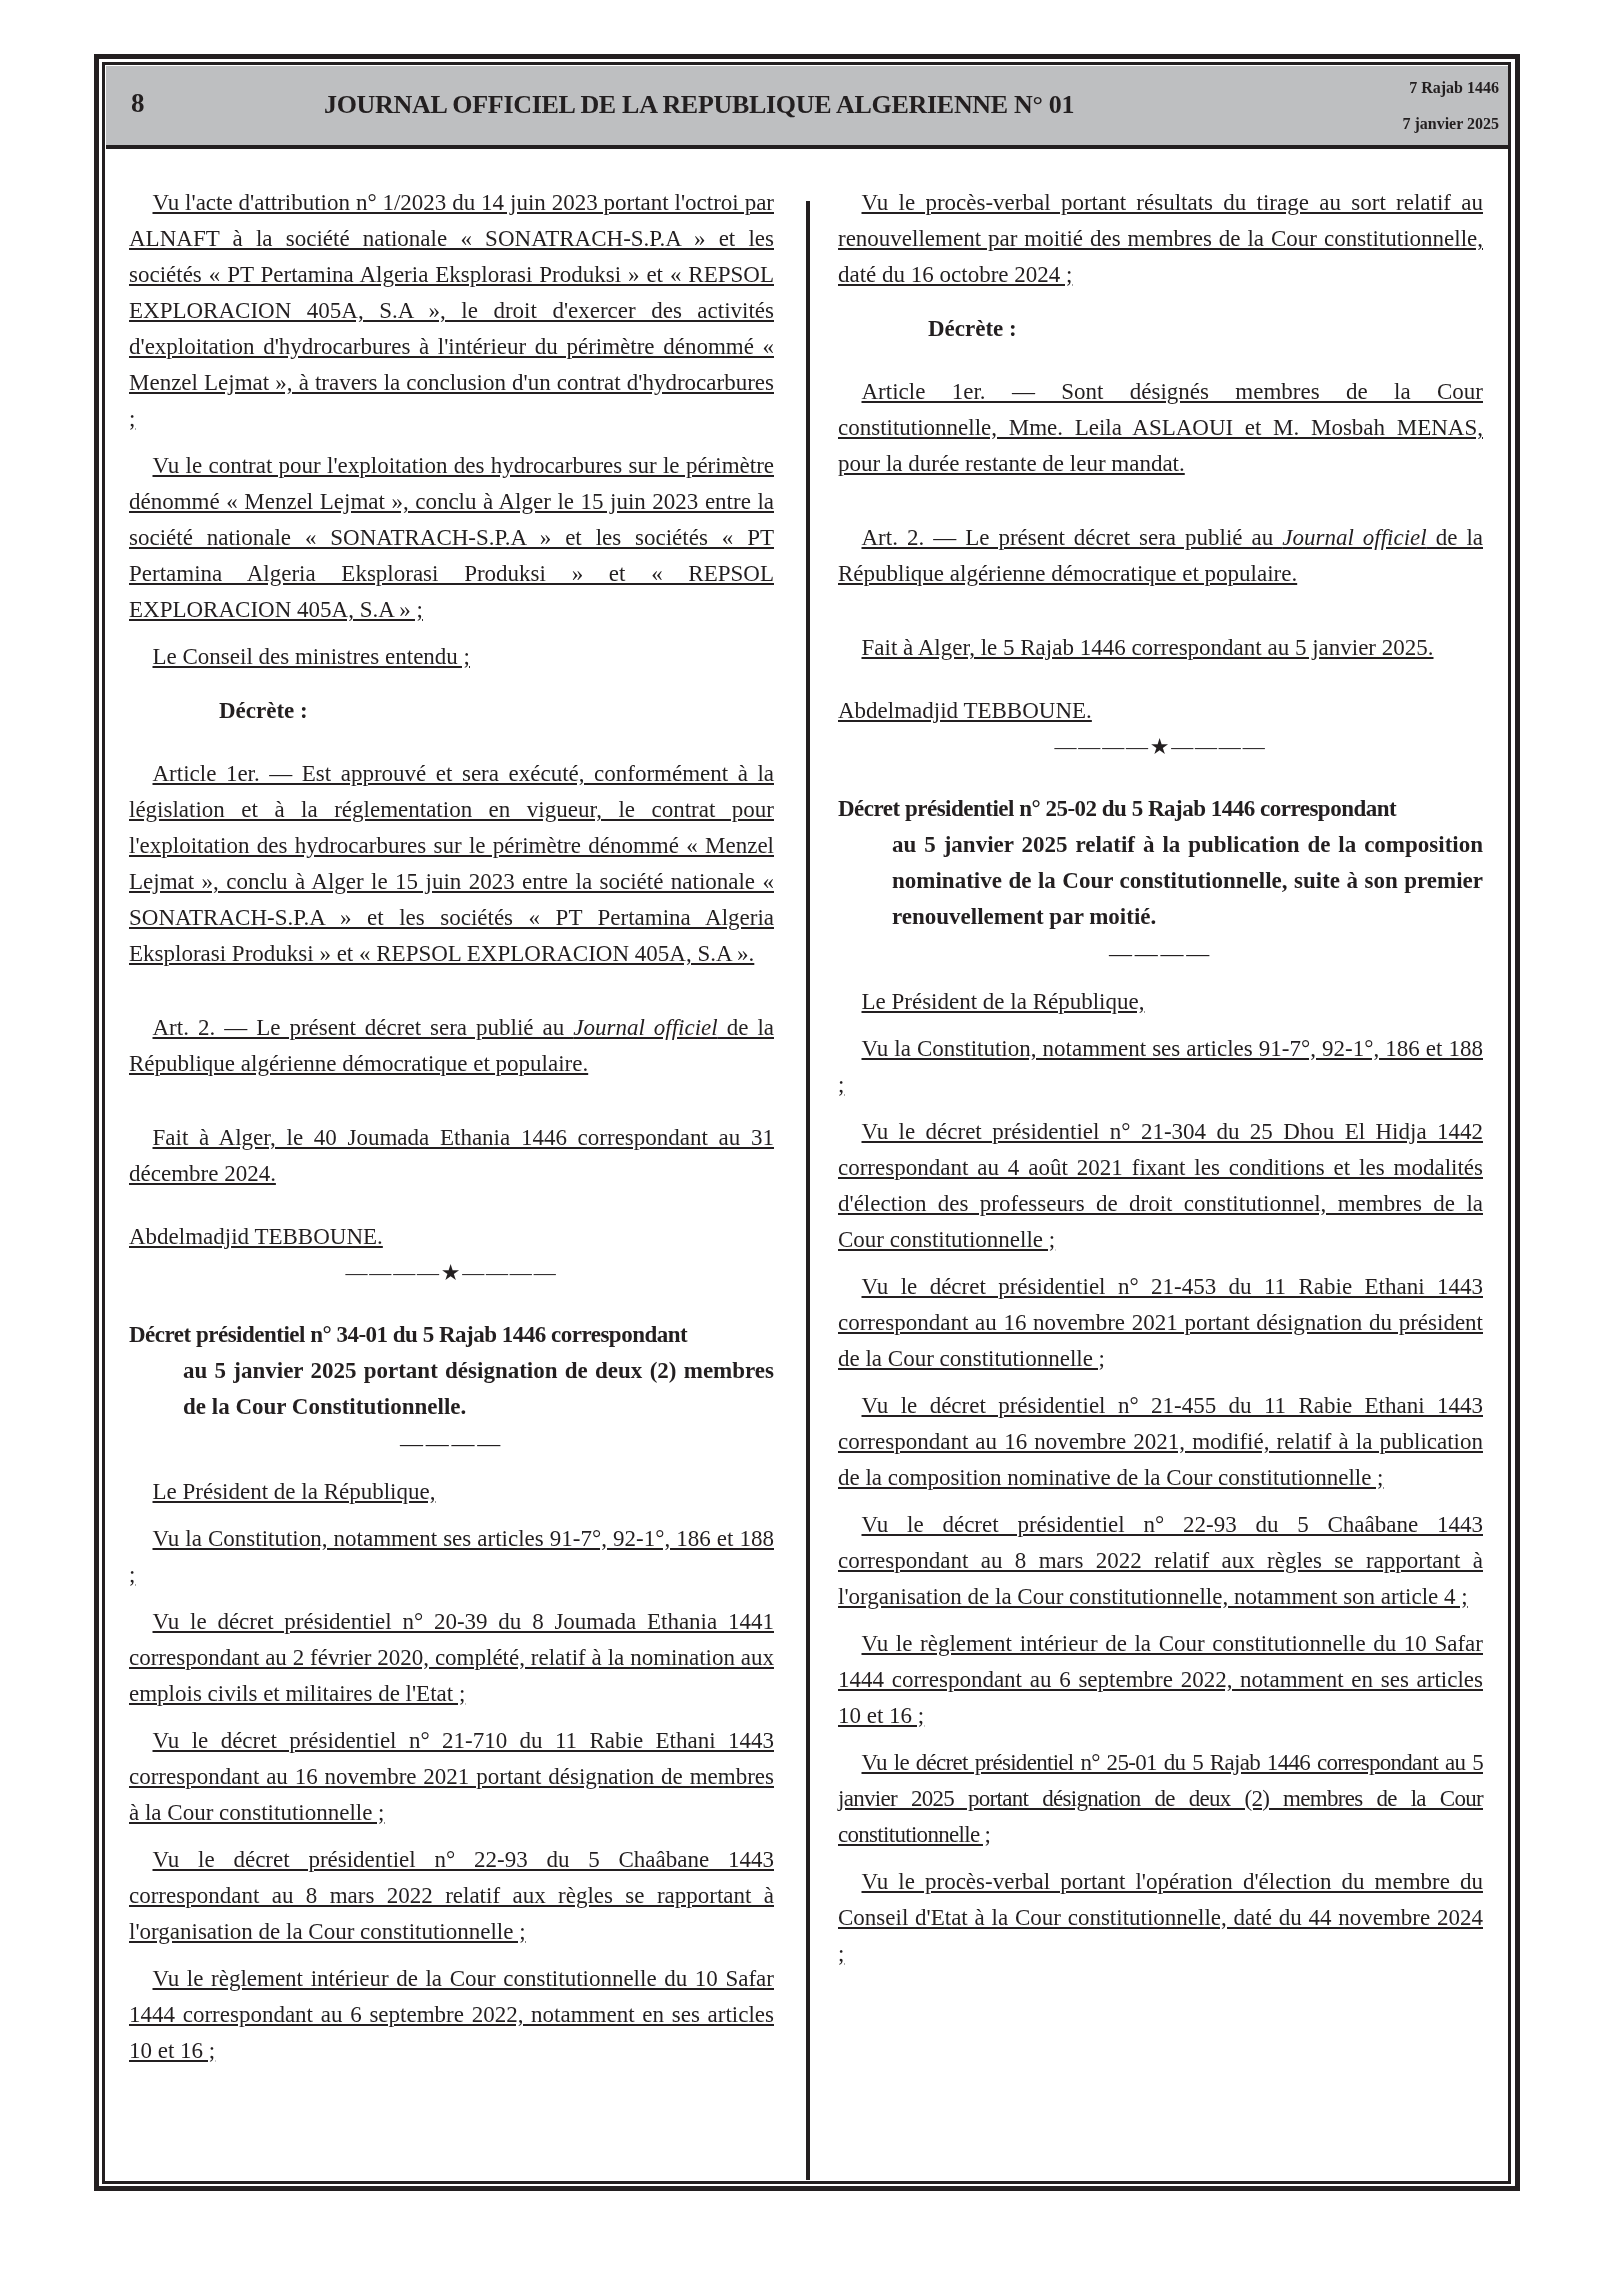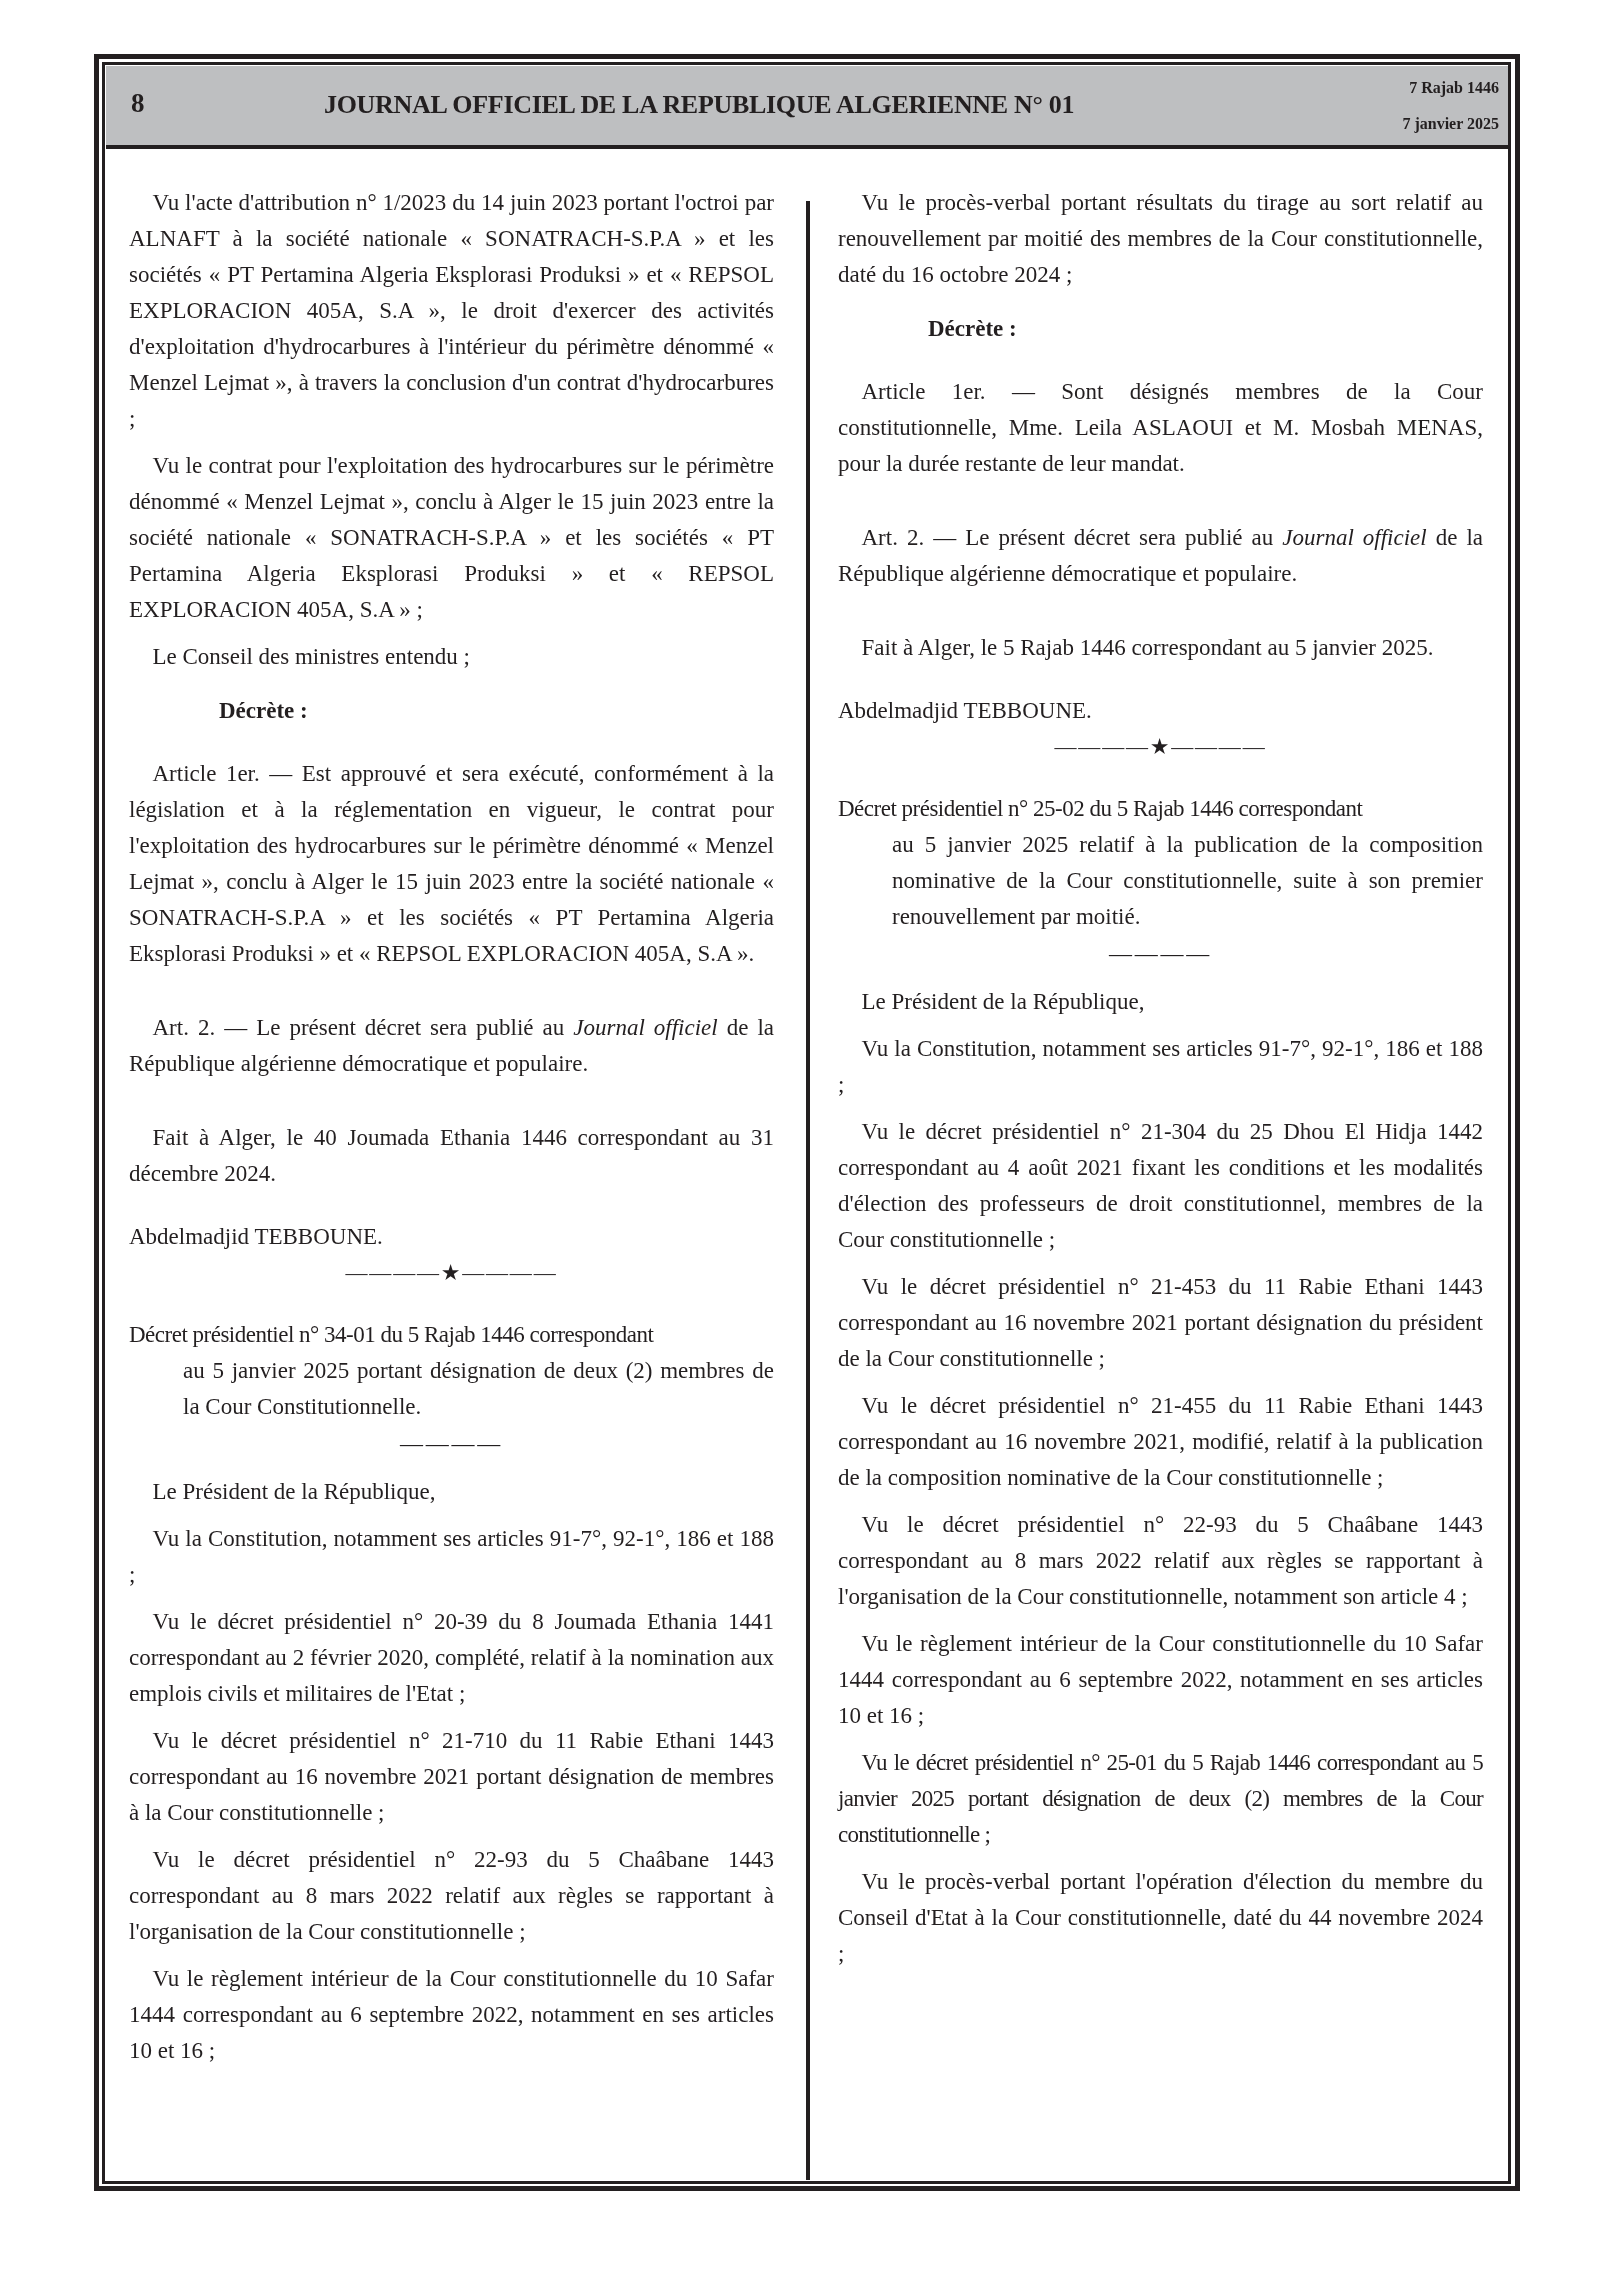--- a/index.html
+++ b/index.html
@@ -20,27 +20,27 @@
   .header .dates { position: absolute; right: 9px; top: 3.6px; text-align: right; font-size: 16px;
                    line-height: 36px; }
 
   .col { position: absolute; top: 185px; font-size: 23px; line-height: 36px;
          text-align: justify; }
   .col-left { left: 129px; width: 645px; }
   .col-right { left: 838px; width: 645px; }
   .divider { position: absolute; left: 806px; top: 201px; width: 3.6px; height: 1979px;
              background: #231f20; }
 
-  p { margin: 0 0 11px 0; text-indent: 23.5px; }
+  p { margin: 0 0 11px 0; text-indent: 23.5px; text-decoration: underline; }
   .gap { height: 27px; }
   .decrete { font-weight: bold; padding-left: 90px; margin: 18px 0 27px 0; }
   .signature { text-align: left; padding-right: 45px; margin-top: 27px; text-indent: 0; }
   .star-sep { text-align: center; letter-spacing: 1.8px; margin: -5.4px 0 33px 0; font-size: 22px;
               line-height: 23.5px; }
-  .title-bold { font-weight: normal; text-align: justify; margin: 0 0 5.4px 0; }
+  .title-bold { font-weight: bold; text-align: justify; margin: 0 0 5.4px 0; }
   .title-bold .first { display: block; letter-spacing: -0.5px; }
   .title-bold .rest { display: block; padding-left: 54px; }
   .short-sep { text-align: center; letter-spacing: 2.7px; margin: 0 0 18px 0; line-height: 25px; }
   .compact { letter-spacing: -0.7px; }
 </style>
 </head>
 <body>
 
 <div class="frame-outer"></div>
 <div class="frame-inner"></div>

